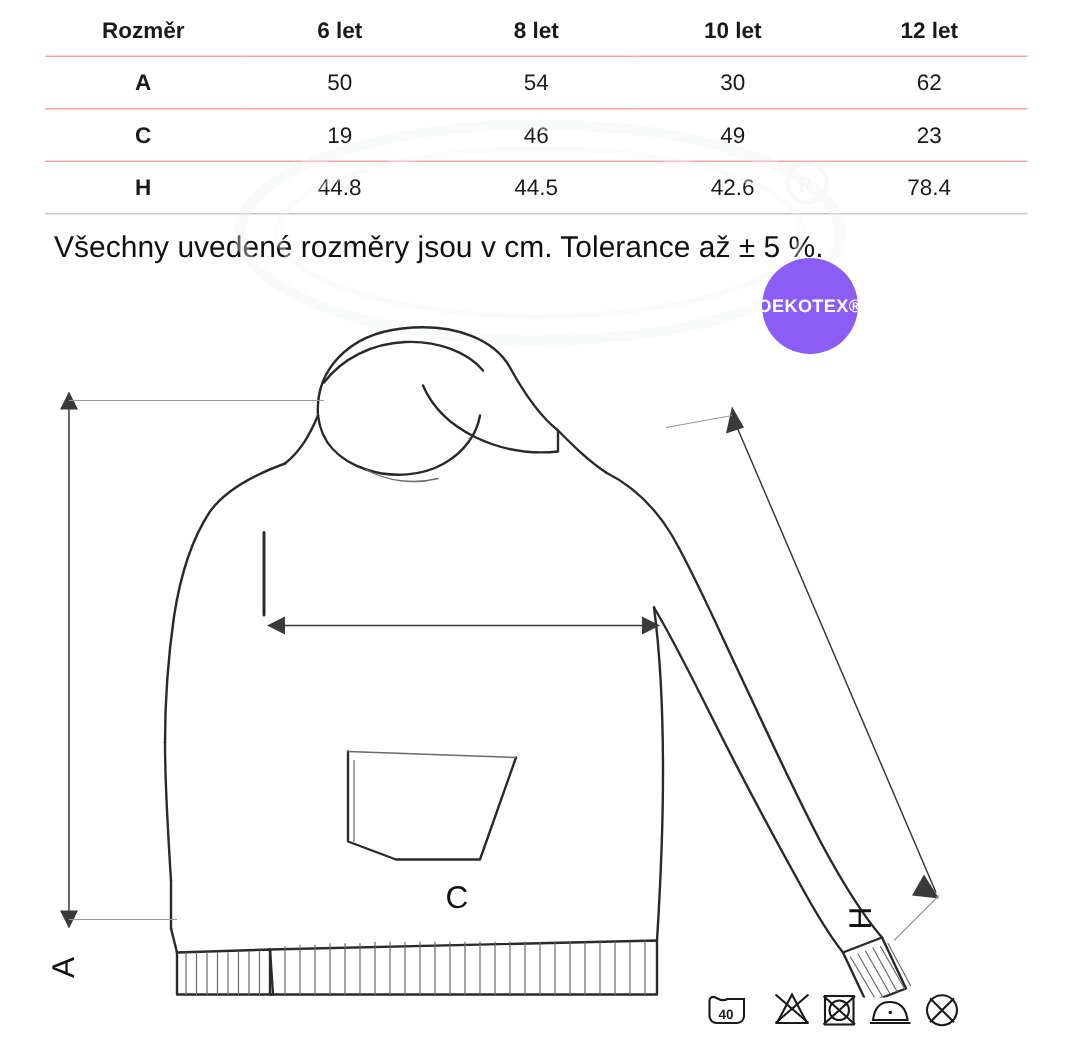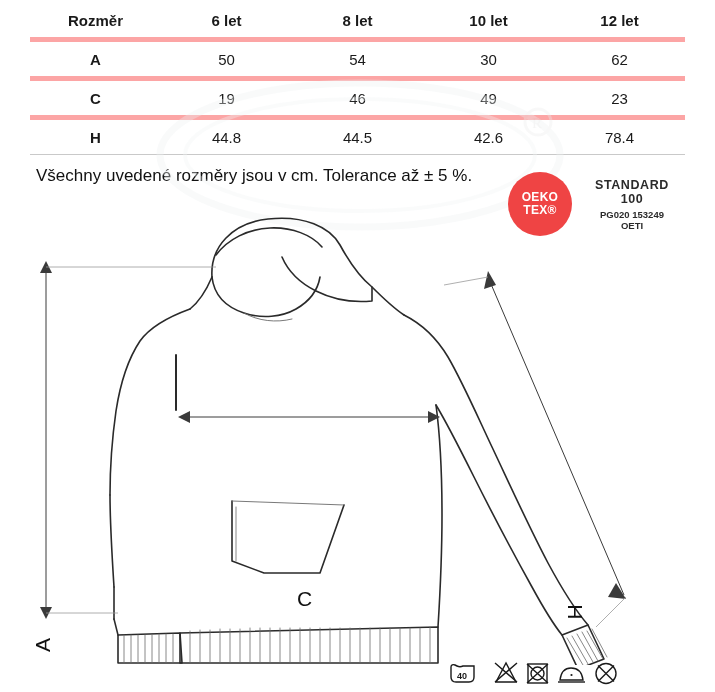--- a/index.html
+++ b/index.html
@@ -20,65 +20,65 @@
   .size-table {
     width: 655px;
     margin: 0 auto;
     border-collapse: collapse;
     table-layout: fixed;
     font-size: 15px;
   }
   .size-table th, .size-table td {
     text-align: center;
     padding: 9px 0 8px 0;
-    border-bottom: 5px solid #fca5a5;
+    border-bottom: 1px solid #fca5a5;
     font-weight: bold;
   }
   .size-table thead th {
     font-size: 15px;
     font-weight: bold;
     padding-top: 12px;
   }
   .size-table tbody td {
     font-weight: normal;
   }
   .size-table tbody td.rowhead {
     font-weight: bold;
   }
   .size-table tbody tr:last-child td {
     border-bottom: 1px solid #c9c9c9;
   }
 
   
   .note {
     text-align: left;
-    font-size: 17px;
+    font-size: 20px;
     padding: 11px 0 0 36px;
     color: #111;
   }
 
   
   .oeko {
     position: absolute;
     left: 508px;
     top: 172px;
     width: 180px;
     height: 66px;
   }
   .oeko-circle {
     position: absolute;
     left: 0;
     top: 0;
     width: 64px;
     height: 64px;
     border-radius: 50%;
-    background: #ef4444;
+    background: #8b5cf6;
     color: #ffffff;
     display: flex;
-    flex-direction: column;
+    flex-direction: row;
     align-items: center;
     justify-content: center;
     line-height: 1.05;
   }
   .oeko-circle span {
     font-size: 12px;
     font-weight: bold;
     letter-spacing: .3px;
   }
   .oeko-text {
@@ -149,21 +149,21 @@
     color: #111;
     font-family: "Liberation Sans", sans-serif;
   }
   .dim-a { left: 36px; top: 438px; transform: rotate(-90deg); }
   .dim-c { left: 297px; top: 392px; }
   .dim-h { left: 567px; top: 405px; transform: rotate(-90deg); }
 
   
   .care {
     position: absolute;
-    left: 448px;
+    left: 470px;
     top: 655px;
     width: 190px;
     height: 34px;
     font-weight: bold;
   }
 </style>
 </head>
 <body>
 
 <table class="size-table">
@@ -210,26 +210,20 @@
     <circle cx="418" cy="62" r="13" fill="none" stroke="#ececec" stroke-width="3"></circle>
     <text x="412" y="68" font-family="Liberation Serif, serif" font-size="15" fill="#e3e3e3">R</text>
   </svg>
 </div>
 
 <div class="oeko">
   <div class="oeko-circle">
     <span>OEKO</span>
     <span>TEX®</span>
   </div>
-  <div class="oeko-text">
-    <div class="std">STANDARD</div>
-    <div class="hundred">100</div>
-    <div class="code">PG020 153249</div>
-    <div class="inst">OETI</div>
-  </div>
 </div>
 
 <div class="drawing">
   <svg width="715" height="470" viewBox="0 0 715 470">
     <g fill="none" stroke="#2a2a2a" stroke-width="1.6" stroke-linejoin="round" stroke-linecap="round">
 
       <path d="M212,82 C210,52 232,28 268,24 C304,20 330,32 340,50
                C352,72 362,84 372,92
                L372,106
                C352,108 332,104 316,96

